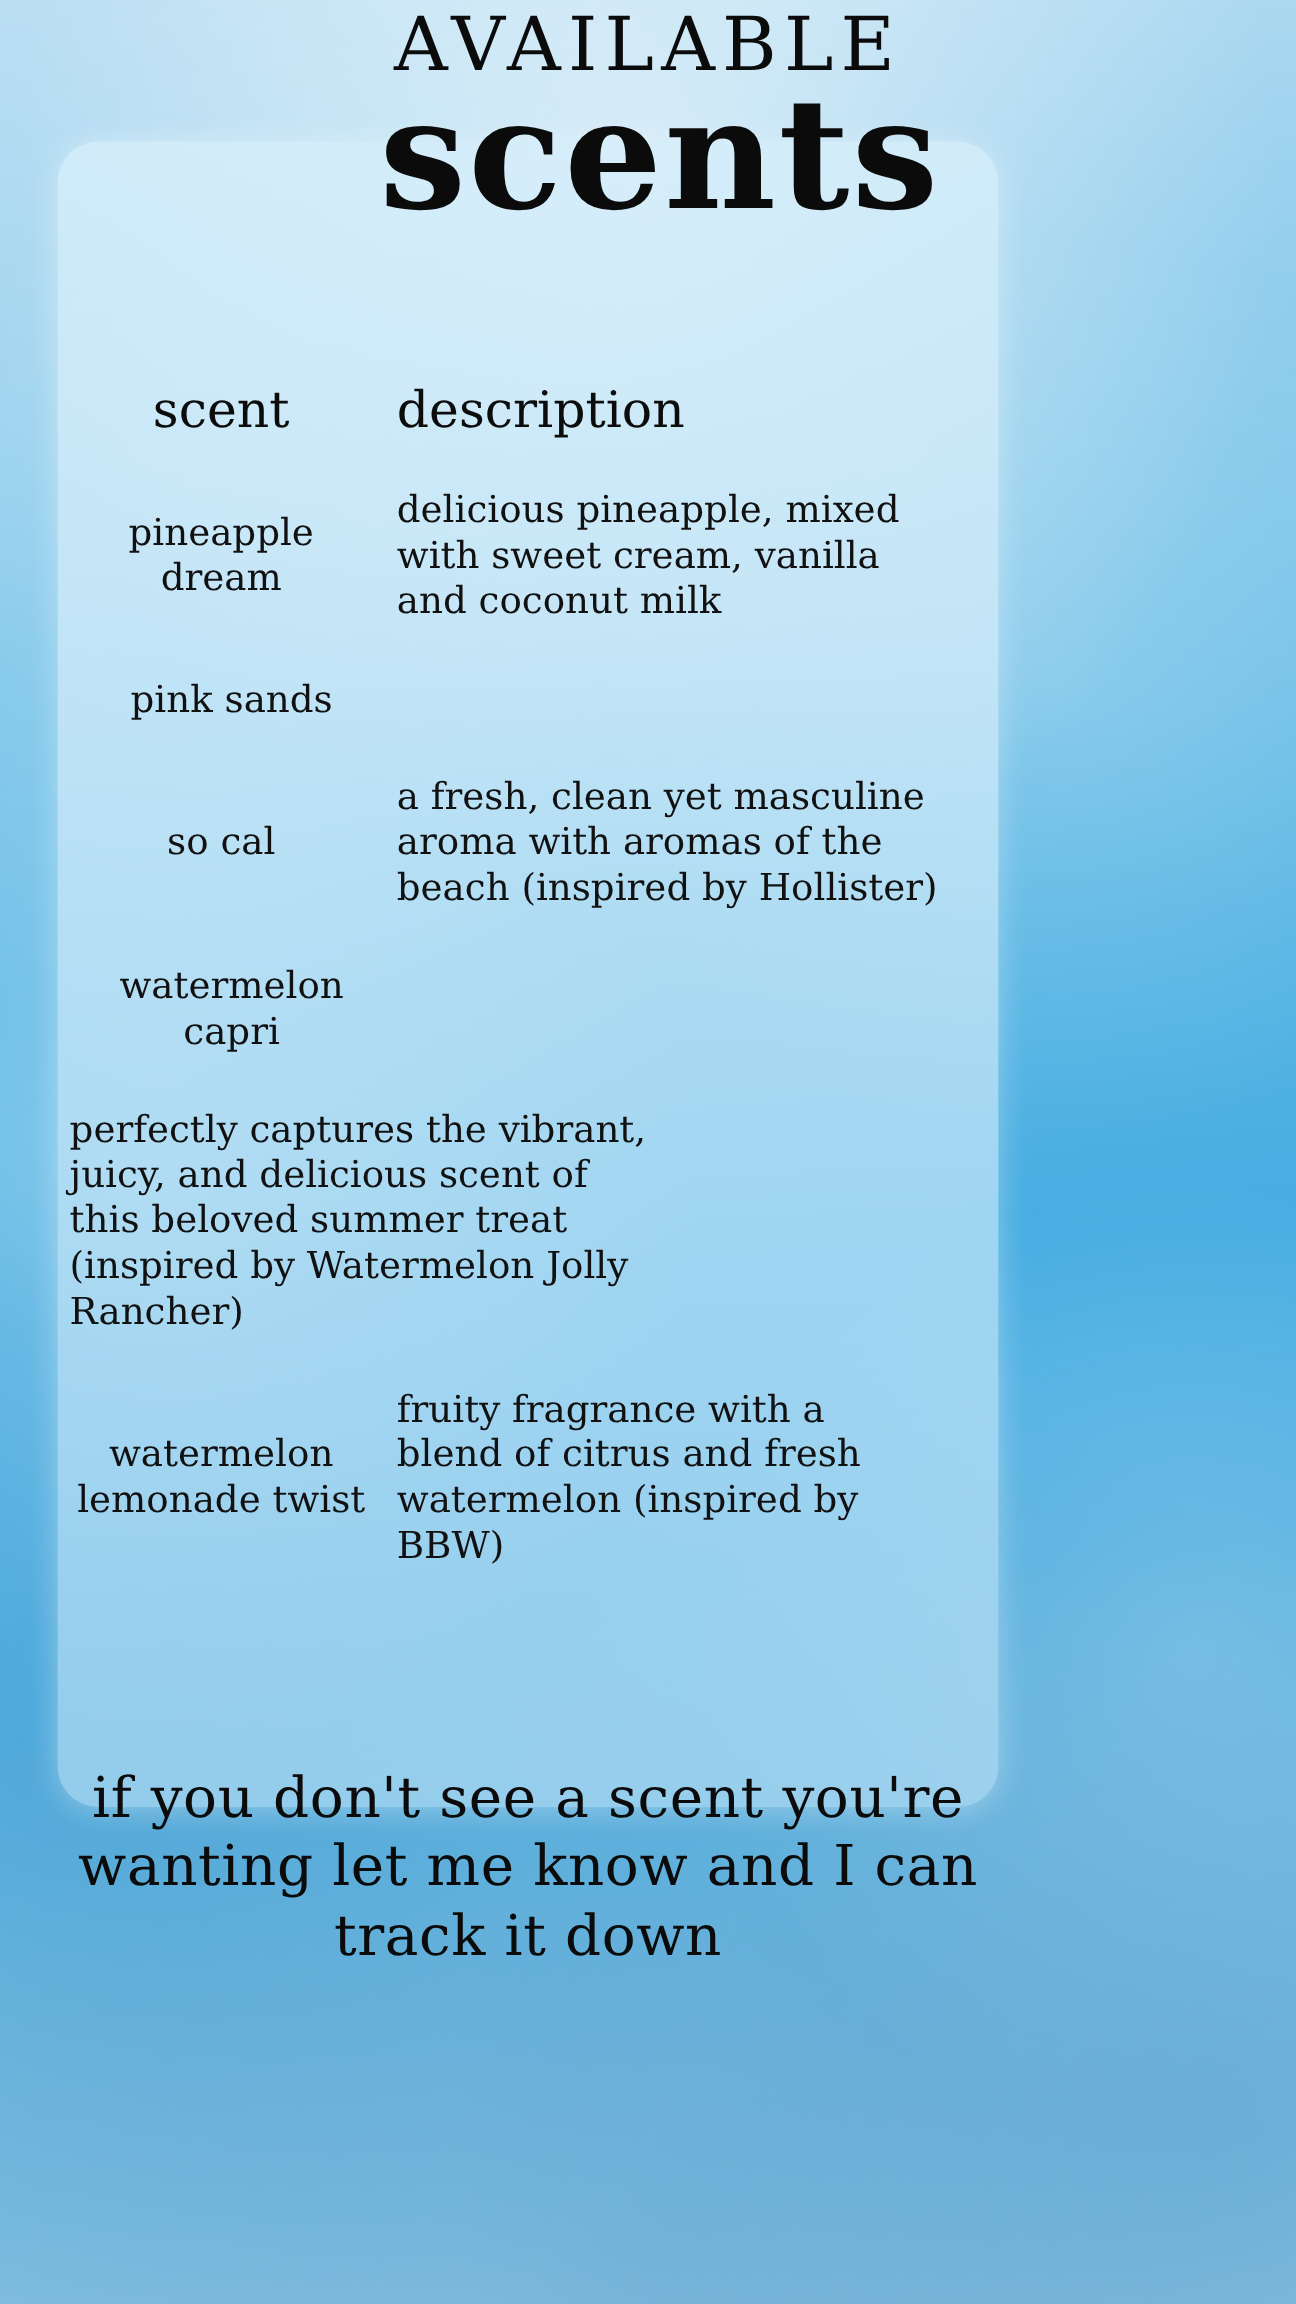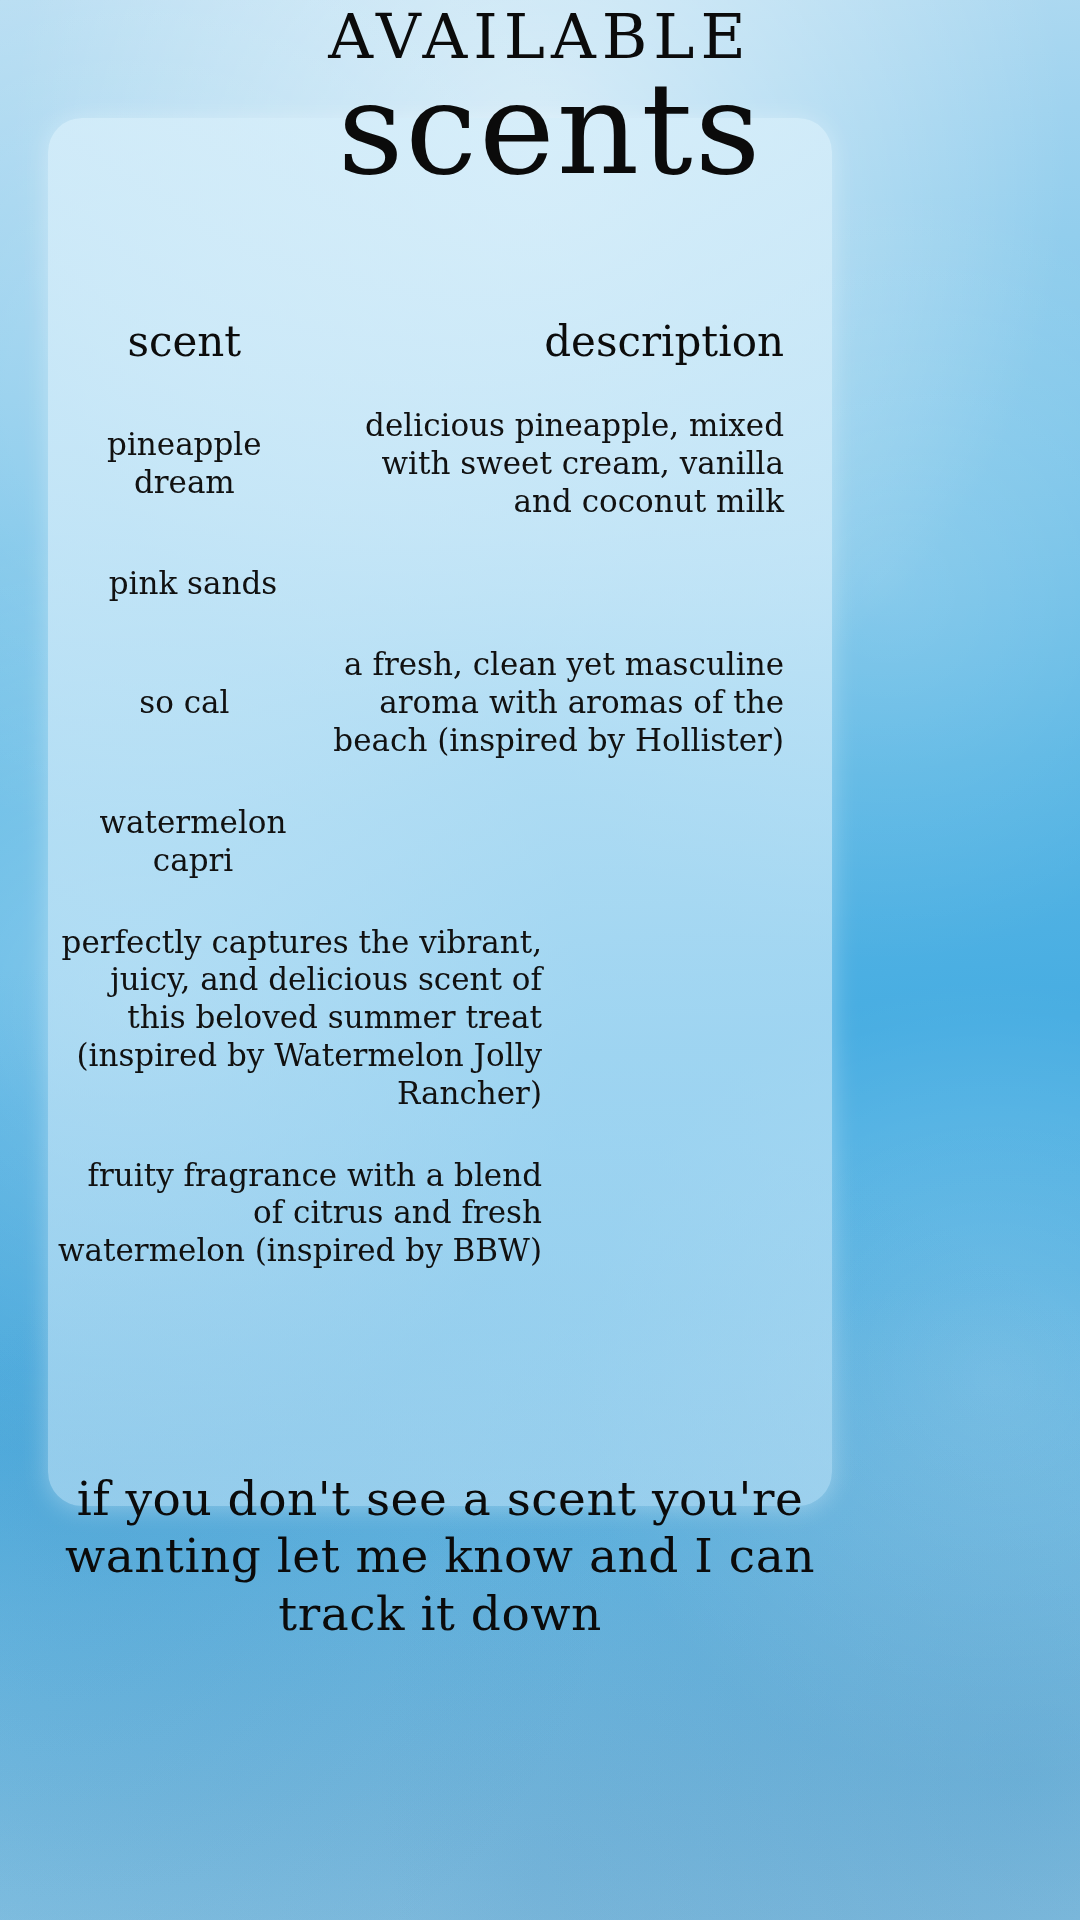--- a/index.html
+++ b/index.html
@@ -82,21 +82,21 @@
     color: #0b0b0b;
     line-height: 1.0;
     font-family: "DejaVu Serif", serif;
     font-weight: 400;
   }
   .title-main {
     font-size: 128px;
     line-height: 1.05;
     color: #0b0b0b;
     font-family: "DejaVu Serif", serif;
-    font-weight: 400;
+    font-weight: 700;
     letter-spacing: 2px;
     margin-top: -6px;
     margin-left: 20px;
   }
 
   .table {
     position: absolute;
     left: 48px;
     top: 316px;
     width: 736px;
@@ -111,21 +111,21 @@
     width: 290px;
     text-align: center;
     color: #111;
     font-size: 31px;
     line-height: 1.22;
     padding: 0 8px;
     box-sizing: border-box;
   }
   .col-desc {
     width: 494px;
-    text-align: right;
+    text-align: left;
     color: #111;
     font-size: 31px;
     line-height: 1.22;
     padding: 0 0 0 10px;
     box-sizing: border-box;
   }
 
   .head-row {
     margin-bottom: 40px;
   }
@@ -186,20 +186,21 @@
 
       <div class="row data-row">
         <div class="col-scent">watermelon capri</div>
       </div>
 
       <div class="row data-row">
         <div class="col-desc">perfectly captures the vibrant, juicy, and delicious scent of this beloved summer treat (inspired by Watermelon Jolly Rancher)</div>
       </div>
 
       <div class="row data-row">
+        <div class="col-scent">watermelon lemonade twist</div>
         <div class="col-desc">fruity fragrance with a blend of citrus and fresh watermelon (inspired by BBW)</div>
       </div>
 
     </div>
 
     <div class="footer-note">if you don't see a scent you're wanting let me know and I can track it down</div>
   </div>
 </div>
 
 </body></html>

